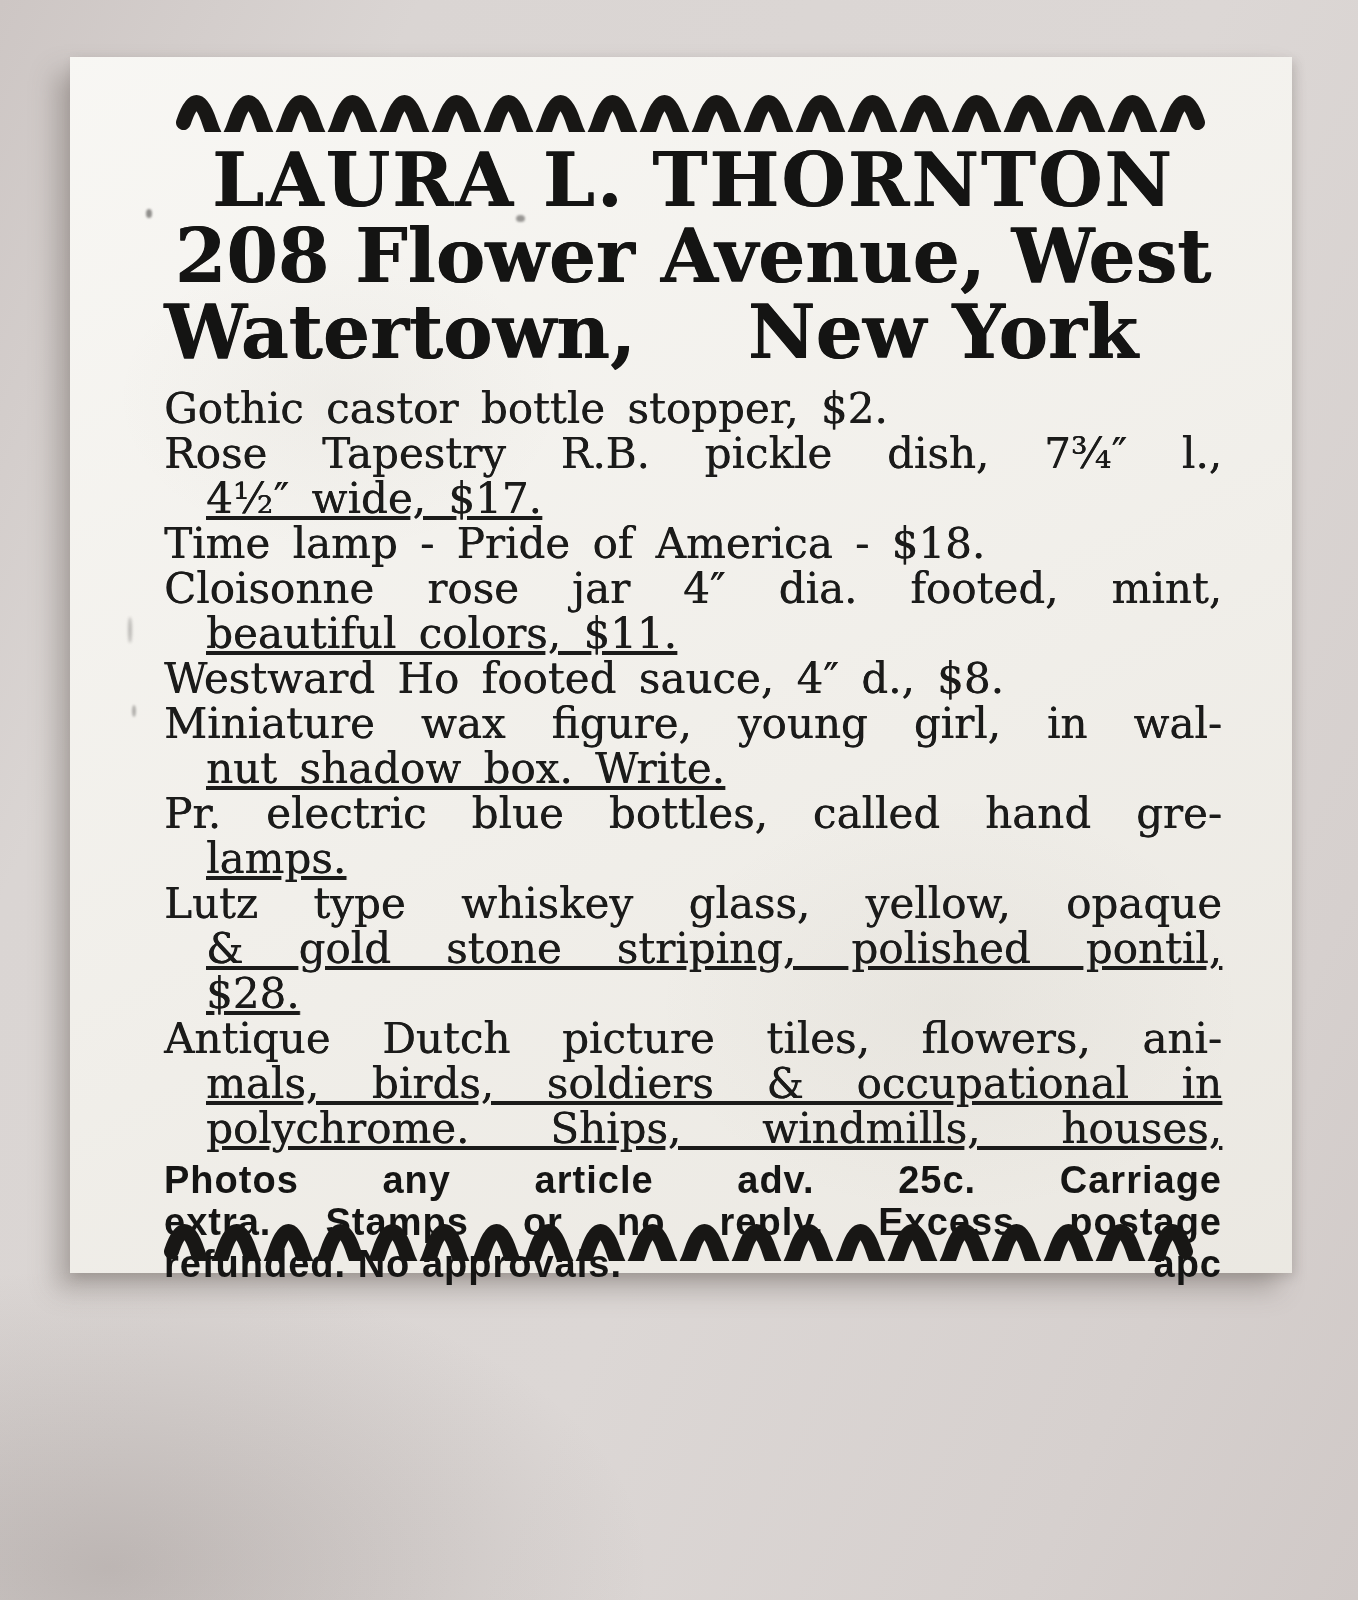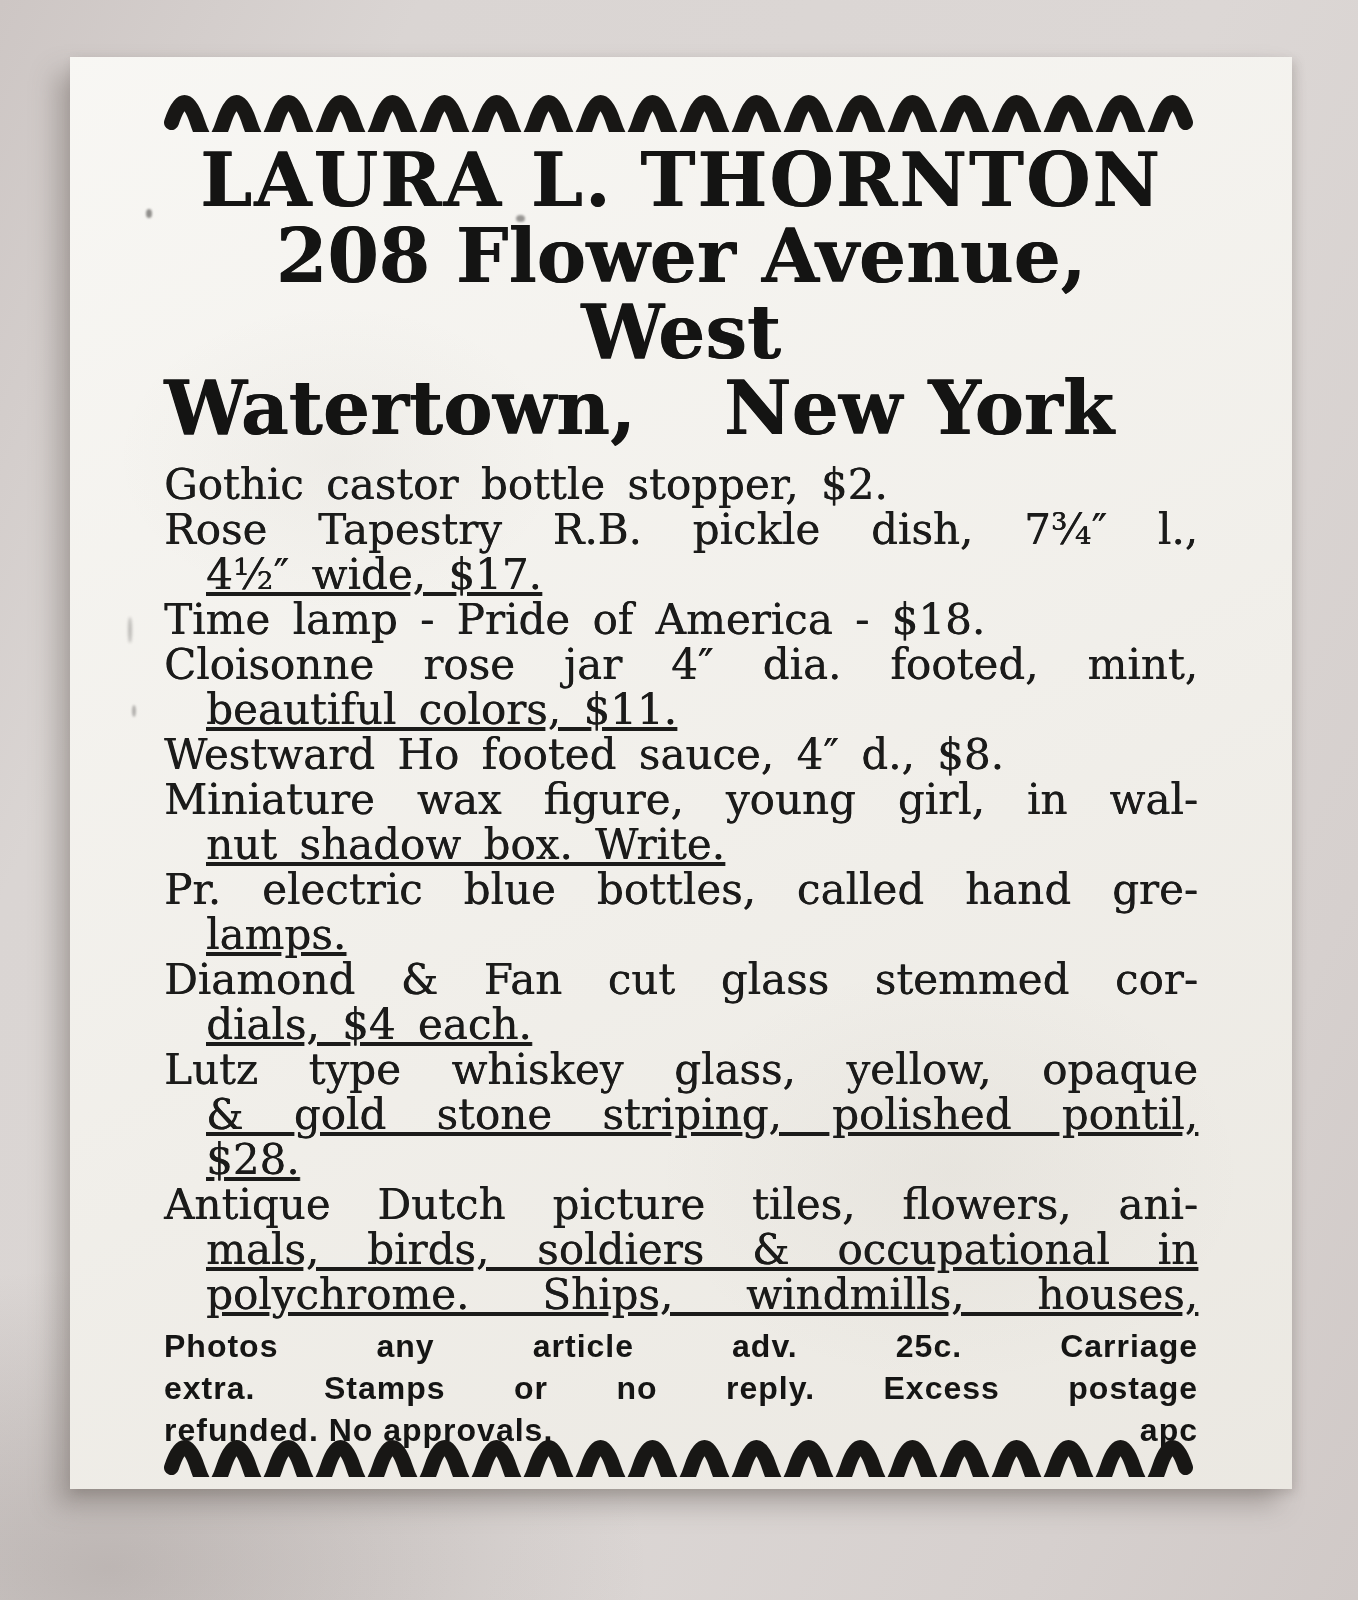--- a/index.html
+++ b/index.html
@@ -4,22 +4,22 @@
 <style>
   html, body { margin: 0; padding: 0; }
   body {
     width: 1358px; height: 1600px; position: relative; overflow: hidden;
     background:
       radial-gradient(ellipse 900px 500px at 8% 98%, rgba(110,98,95,0.28), rgba(110,98,95,0) 60%),
       linear-gradient(115deg, #cdc6c4 0%, #dad5d3 20%, #dcd7d5 58%, #d6d0ce 84%, #d0c9c7 100%);
     font-family: "DejaVu Serif", serif;
   }
   .clipping {
-    position: absolute; left: 70px; top: 57px; width: 1222px; height: 1432px;
-    box-sizing: border-box; padding: 36px 94px 0 94px;
+    position: absolute; left: 70px; top: 57px; width: 1222px; height: 1216px;
+    box-sizing: border-box; padding: 36px 70px 0 94px;
     background-color: #f2f0ea;
     background-image:
       radial-gradient(ellipse 320px 220px at 22% 28%, rgba(125,115,100,0.05), rgba(125,115,100,0) 70%),
       radial-gradient(ellipse 420px 300px at 72% 78%, rgba(125,115,100,0.06), rgba(125,115,100,0) 70%),
       linear-gradient(155deg, rgba(255,255,255,0.45), rgba(140,128,118,0.07));
     box-shadow: -14px 16px 24px rgba(92,82,78,0.35), 3px 4px 10px rgba(92,82,78,0.22);
   }
   .zz { display: block; margin: 0 auto; }
   .zz-bottom { position: absolute; left: 94px; bottom: 12px; }
   .header { margin-top: 10px; text-align: center; font-weight: bold; color: #141413;
@@ -27,21 +27,21 @@
   .h1 { font-size: 74px; line-height: 76px; letter-spacing: 2px; }
   .h2 { font-size: 74px; line-height: 76px; }
   .h3 { font-size: 74px; line-height: 76px; display: flex; justify-content: space-between;
         padding-right: 84px; gap: 39px; }
   .listings { margin-top: 16px; font-size: 42px; line-height: 45px; color: #1b1b1a;
               text-shadow: 0.4px 0 0 currentColor; }
   .line { text-align: left; word-spacing: 9px; white-space: normal; }
   .line.just { text-align: justify; text-align-last: justify; word-spacing: 4px; }
   .line.cont { padding-left: 42px; text-decoration: underline; }
   .footer { margin-top: 8px; font-family: "Liberation Sans", sans-serif; font-weight: bold;
-            font-size: 32px; line-height: 42px; color: #151514; letter-spacing: 1px; }
+            font-size: 38px; line-height: 42px; color: #151514; letter-spacing: 1px; }
   .fline.just { text-align: justify; text-align-last: justify; }
   .flast { display: flex; justify-content: space-between; }
   .speck { position: absolute; background: #3c3a38; border-radius: 50%; }
   .speck.s1 { left: 76px; top: 152px; width: 6px; height: 9px; opacity: .55; filter: blur(1px); }
   .speck.s2 { left: 58px; top: 560px; width: 4px; height: 26px; opacity: .30; filter: blur(1.5px); }
   .speck.s3 { left: 62px; top: 648px; width: 4px; height: 12px; opacity: .35; filter: blur(1px); }
   .speck.s4 { left: 446px; top: 158px; width: 9px; height: 7px; opacity: .5; filter: blur(1px); }
 </style>
 </head>
 <body>
@@ -80,24 +80,20 @@
       </div>
       <div>
         <div class="line just">Miniature wax figure, young girl, in wal-</div>
         <div class="line cont">nut shadow box. Write.</div>
       </div>
       <div>
         <div class="line just">Pr. electric blue bottles, called hand gre-</div>
         <div class="line cont">lamps.</div>
       </div>
       <div>
-        <div class="line just">Diamond &amp; Fan cut glass stemmed cor-</div>
-        <div class="line cont">dials, $4 each.</div>
-      </div>
-      <div>
         <div class="line just">Lutz type whiskey glass, yellow, opaque</div>
         <div class="line cont just">&amp; gold stone striping, polished pontil,</div>
         <div class="line cont">$28.</div>
       </div>
       <div>
         <div class="line just">Antique Dutch picture tiles, flowers, ani-</div>
         <div class="line cont just">mals, birds, soldiers &amp; occupational in</div>
         <div class="line cont just">polychrome. Ships, windmills, houses,</div>
       </div>
     </div>

